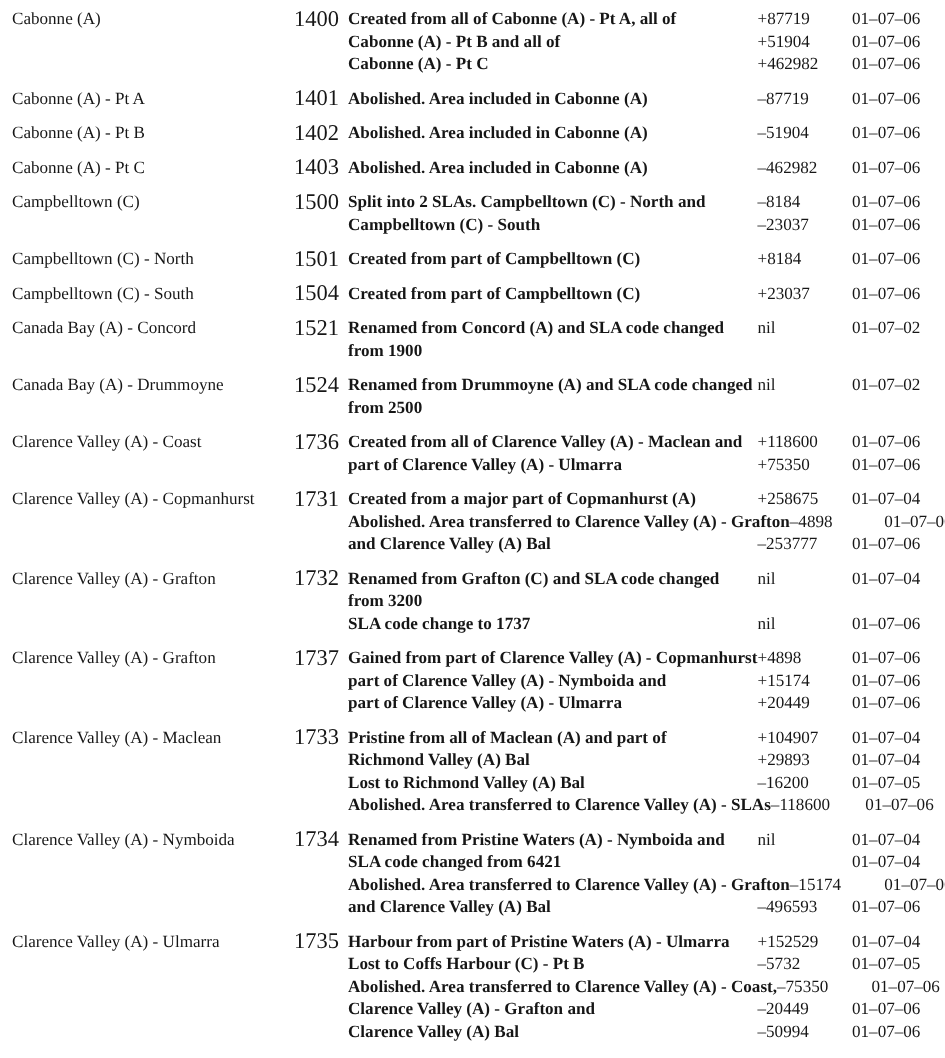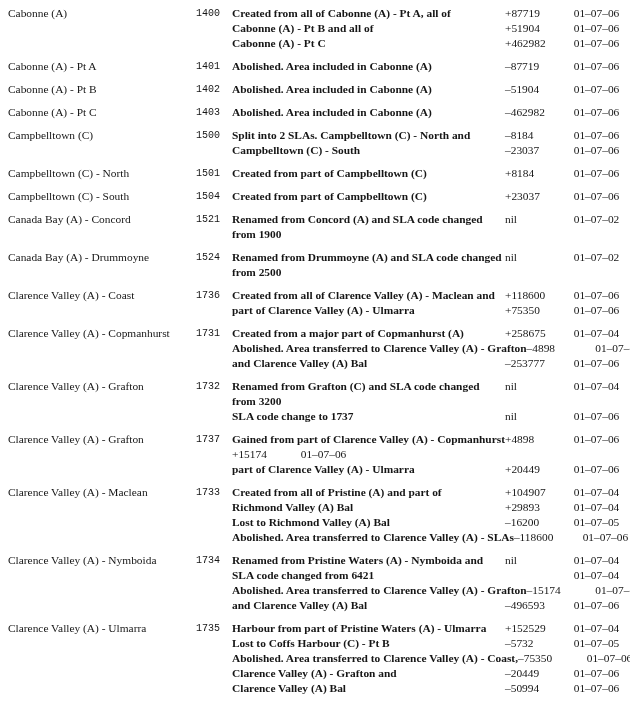--- a/index.html
+++ b/index.html
@@ -26,24 +26,23 @@
   }
   .col-name {
     flex: 0 0 188px;
     font-size: 11.4px;
     line-height: 15px;
     white-space: nowrap;
     overflow: visible;
   }
   .col-code {
     flex: 0 0 36px;
-    font-size: 10px;
+    font-size: 15px;
     line-height: 15px;
     white-space: nowrap;
-    font-family: Liberation Mono, monospace;
   }
   .col-lines {
     flex: 1 1 auto;
     min-width: 0;
   }
   .line {
     display: flex;
     align-items: flex-start;
     font-size: 11.4px;
     line-height: 15px;
@@ -54,21 +53,20 @@
     overflow: visible;
     font-weight: bold;
   }
   .adj {
     flex: 0 0 63px;
     white-space: nowrap;
   }
   .date {
     flex: 0 0 57px;
     white-space: nowrap;
-    text-align: center;
   }
 </style>
 </head>
 <body>
 
 <div class="page" id="table-root">
     <div class="row">
       <div class="col-name">Cabonne (A)</div>
       <div class="col-code">1400</div>
       <div class="col-lines">
@@ -253,36 +251,37 @@
     <div class="row">
       <div class="col-name">Clarence Valley (A) - Grafton</div>
       <div class="col-code">1737</div>
       <div class="col-lines">
         <div class="line">
           <div class="desc">Gained from part of Clarence Valley (A) - Copmanhurst</div>
           <div class="adj">+4898</div>
           <div class="date">01–07–06</div>
         </div>
         <div class="line">
+          <div class="desc">part of Clarence Valley (A) - Nymboida and</div>
           <div class="adj">+15174</div>
           <div class="date">01–07–06</div>
         </div>
         <div class="line">
           <div class="desc">part of Clarence Valley (A) - Ulmarra</div>
           <div class="adj">+20449</div>
           <div class="date">01–07–06</div>
         </div>
       </div>
     </div>
     <div class="row">
       <div class="col-name">Clarence Valley (A) - Maclean</div>
       <div class="col-code">1733</div>
       <div class="col-lines">
         <div class="line">
-          <div class="desc">Created from all of Pristine (A) and part of</div>
+          <div class="desc">Pristine from all of Maclean (A) and part of</div>
           <div class="adj">+104907</div>
           <div class="date">01–07–04</div>
         </div>
         <div class="line">
           <div class="desc">Richmond Valley (A) Bal</div>
           <div class="adj">+29893</div>
           <div class="date">01–07–04</div>
         </div>
         <div class="line">
           <div class="desc">Lost to Richmond Valley (A) Bal</div>

